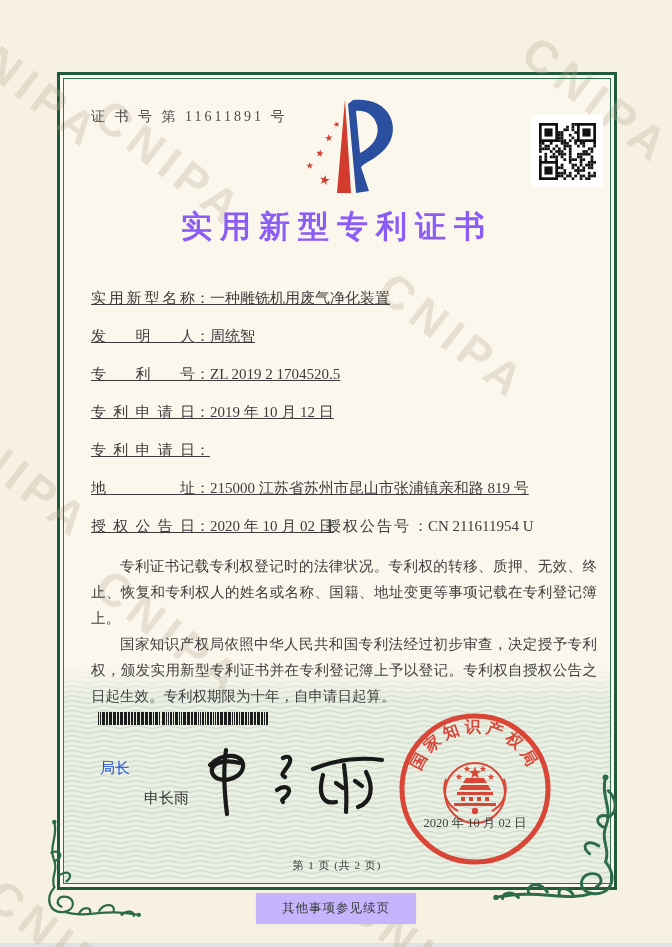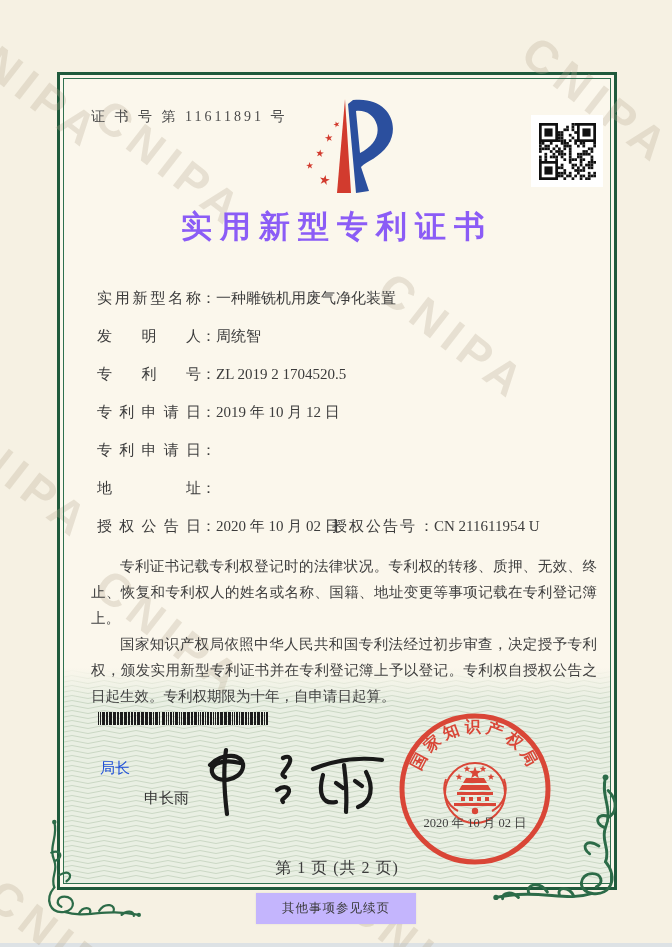--- a/index.html
+++ b/index.html
@@ -43,21 +43,21 @@
   .logo{position:absolute;left:238px;top:20px;width:100px;height:104px;}
   .qrbox{
     position:absolute;left:471px;top:40px;width:72px;height:72px;background:#ffffff;
     display:flex;align-items:center;justify-content:center;
   }
   .title{
     position:absolute;left:0;top:131px;width:100%;text-align:center;
     font-size:31px;font-weight:bold;letter-spacing:8px;color:#8b5cf6;
   }
   
-  .fields{position:absolute;left:37px;top:204px;right:22px;}
+  .fields{position:absolute;left:31px;top:204px;right:22px;text-decoration:underline;}
   .frow{height:38px;display:flex;align-items:center;font-size:15px;position:relative;}
   .flabel{
     display:inline-block;width:104px;text-align:justify;text-align-last:justify;
     color:#3c3c3c;flex:none;
   }
   .fcolon{display:inline-block;width:15px;flex:none;}
   .fvalue{white-space:nowrap;color:#3c3c3c;}
   .grant2{position:absolute;left:235px;top:0;height:38px;display:flex;align-items:center;}
   .grant2 .glabel{letter-spacing:2px;margin-right:2px;}
   
@@ -67,21 +67,21 @@
   }
   .paras p{margin:0;text-indent:2em;}
   
   .barcode{position:absolute;left:38px;top:637px;width:172px;height:13px;}
   .signer-title{position:absolute;left:40px;top:684px;font-size:15px;color:#1d4ed8;}
   .signer-name{position:absolute;left:40px;top:714px;font-size:15px;color:#333;margin-left:44px;}
   .signature{position:absolute;left:135px;top:663px;width:215px;height:82px;}
   .seal{position:absolute;left:337px;top:636px;width:156px;height:156px;opacity:.93;}
   .pageinfo{
     position:absolute;left:0;top:783px;width:100%;text-align:center;
-    font-size:16px;letter-spacing:1px;color:#3c3c3c;
+    font-size:11px;letter-spacing:1px;color:#3c3c3c;
   }
   .flourish{position:absolute;z-index:4;pointer-events:none;}
   .flourish-left{left:40px;top:818px;width:102px;height:102px;}
   .flourish-right{left:492px;top:772px;width:132px;height:132px;transform:scaleX(-1);}
   
   .footer-note{
     position:absolute;left:50%;top:893px;transform:translateX(-50%);
     background:#c4b5fd;padding:7px 26px;font-size:12.5px;color:#3a3a3a;
     letter-spacing:1px;z-index:3;box-shadow:0 0 2px rgba(0,0,0,0.08);
   }
@@ -345,20 +345,21 @@
           <span class="fcolon">：</span>
           <span class="fvalue">2019 年 10 月 12 日</span>
       </div>
       <div class="frow">
         <span class="flabel">专利申请日</span>
           <span class="fcolon">：</span>
       </div>
       <div class="frow">
         <span class="flabel">地址</span>
           <span class="fcolon">：</span>
+          <span class="fvalue">215000 江苏省苏州市昆山市张浦镇亲和路 819 号</span>
       </div>
       <div class="frow">
         <span class="flabel">授权公告日</span>
           <span class="fcolon">：</span>
           <span class="fvalue">2020 年 10 月 02 日</span>
         <span class="grant2">
           <span class="glabel">授权公告号</span>
             <span class="fcolon">：</span>
             <span class="fvalue">CN 211611954 U</span>
         </span>

